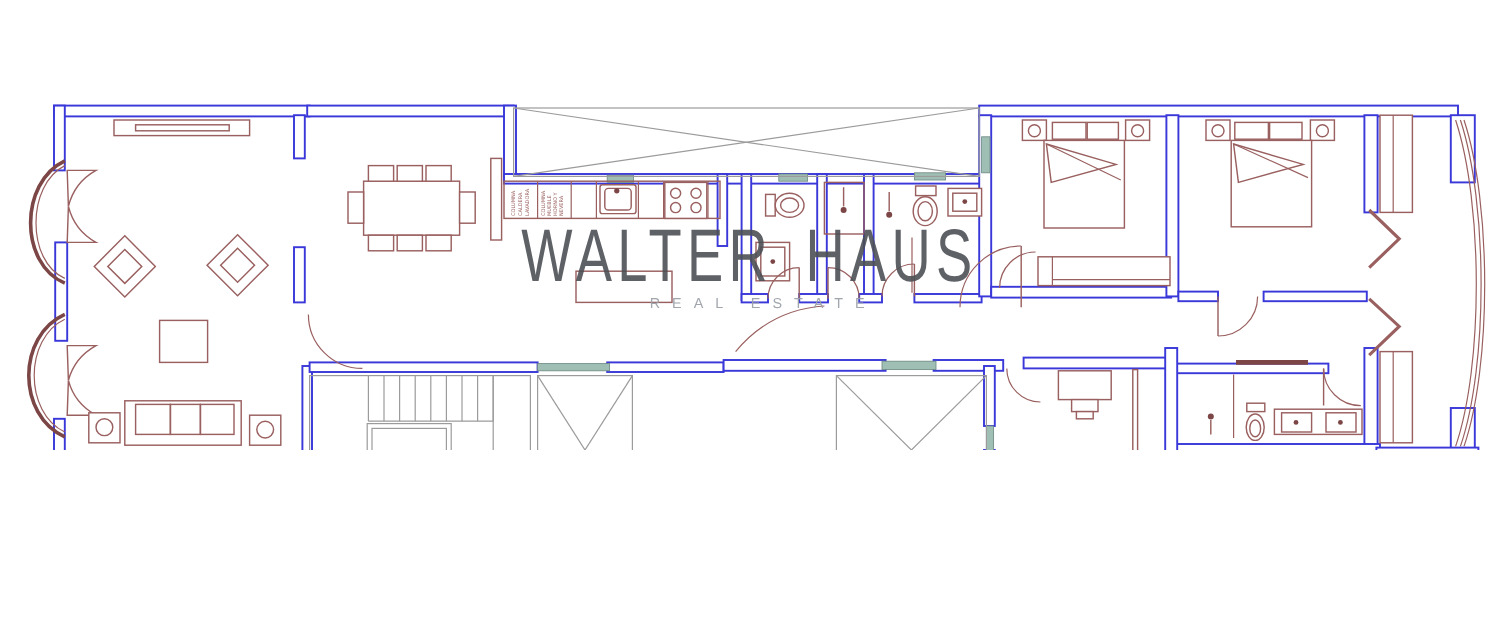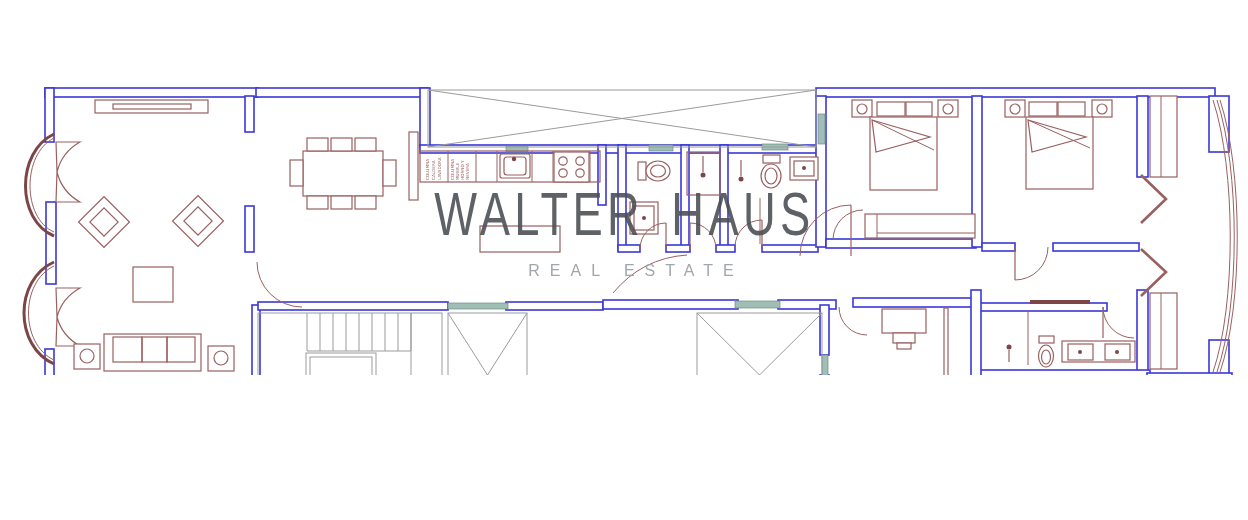--- a/index.html
+++ b/index.html
@@ -19,21 +19,21 @@
   .gray   {fill:none;stroke:var(--common);stroke-width:1;}
   .glass  {fill:var(--glass);stroke:#6e8a84;stroke-width:.7;}
   .dark   {fill:var(--furndark);stroke:none;}
   .dot    {fill:var(--furndark);stroke:none;}
   .label  {fill:var(--furn);font-family:"DejaVu Sans",sans-serif;font-size:4.2px;}
   
   .watermark{position:absolute;left:0;right:0;top:183px;text-align:center;pointer-events:none;}
   .wm-title{display:inline-block;font-size:62px;line-height:1;font-weight:400;
             letter-spacing:6px;word-spacing:14px;color:var(--wmtitle);opacity:.9;
             transform:scaleX(.73);white-space:nowrap;}
-  .wm-sub{font-size:16px;letter-spacing:10px;padding-left:24px;margin-top:17px;
+  .wm-sub{font-size:12px;letter-spacing:10px;padding-left:24px;margin-top:1px;
           color:var(--wmsub);opacity:.95;white-space:nowrap;}
 </style>
 </head>
 <body>
 
 <div class="stage">
 
 <svg width="1248" height="520" viewBox="0 0 1248 520">
 
   <g>

